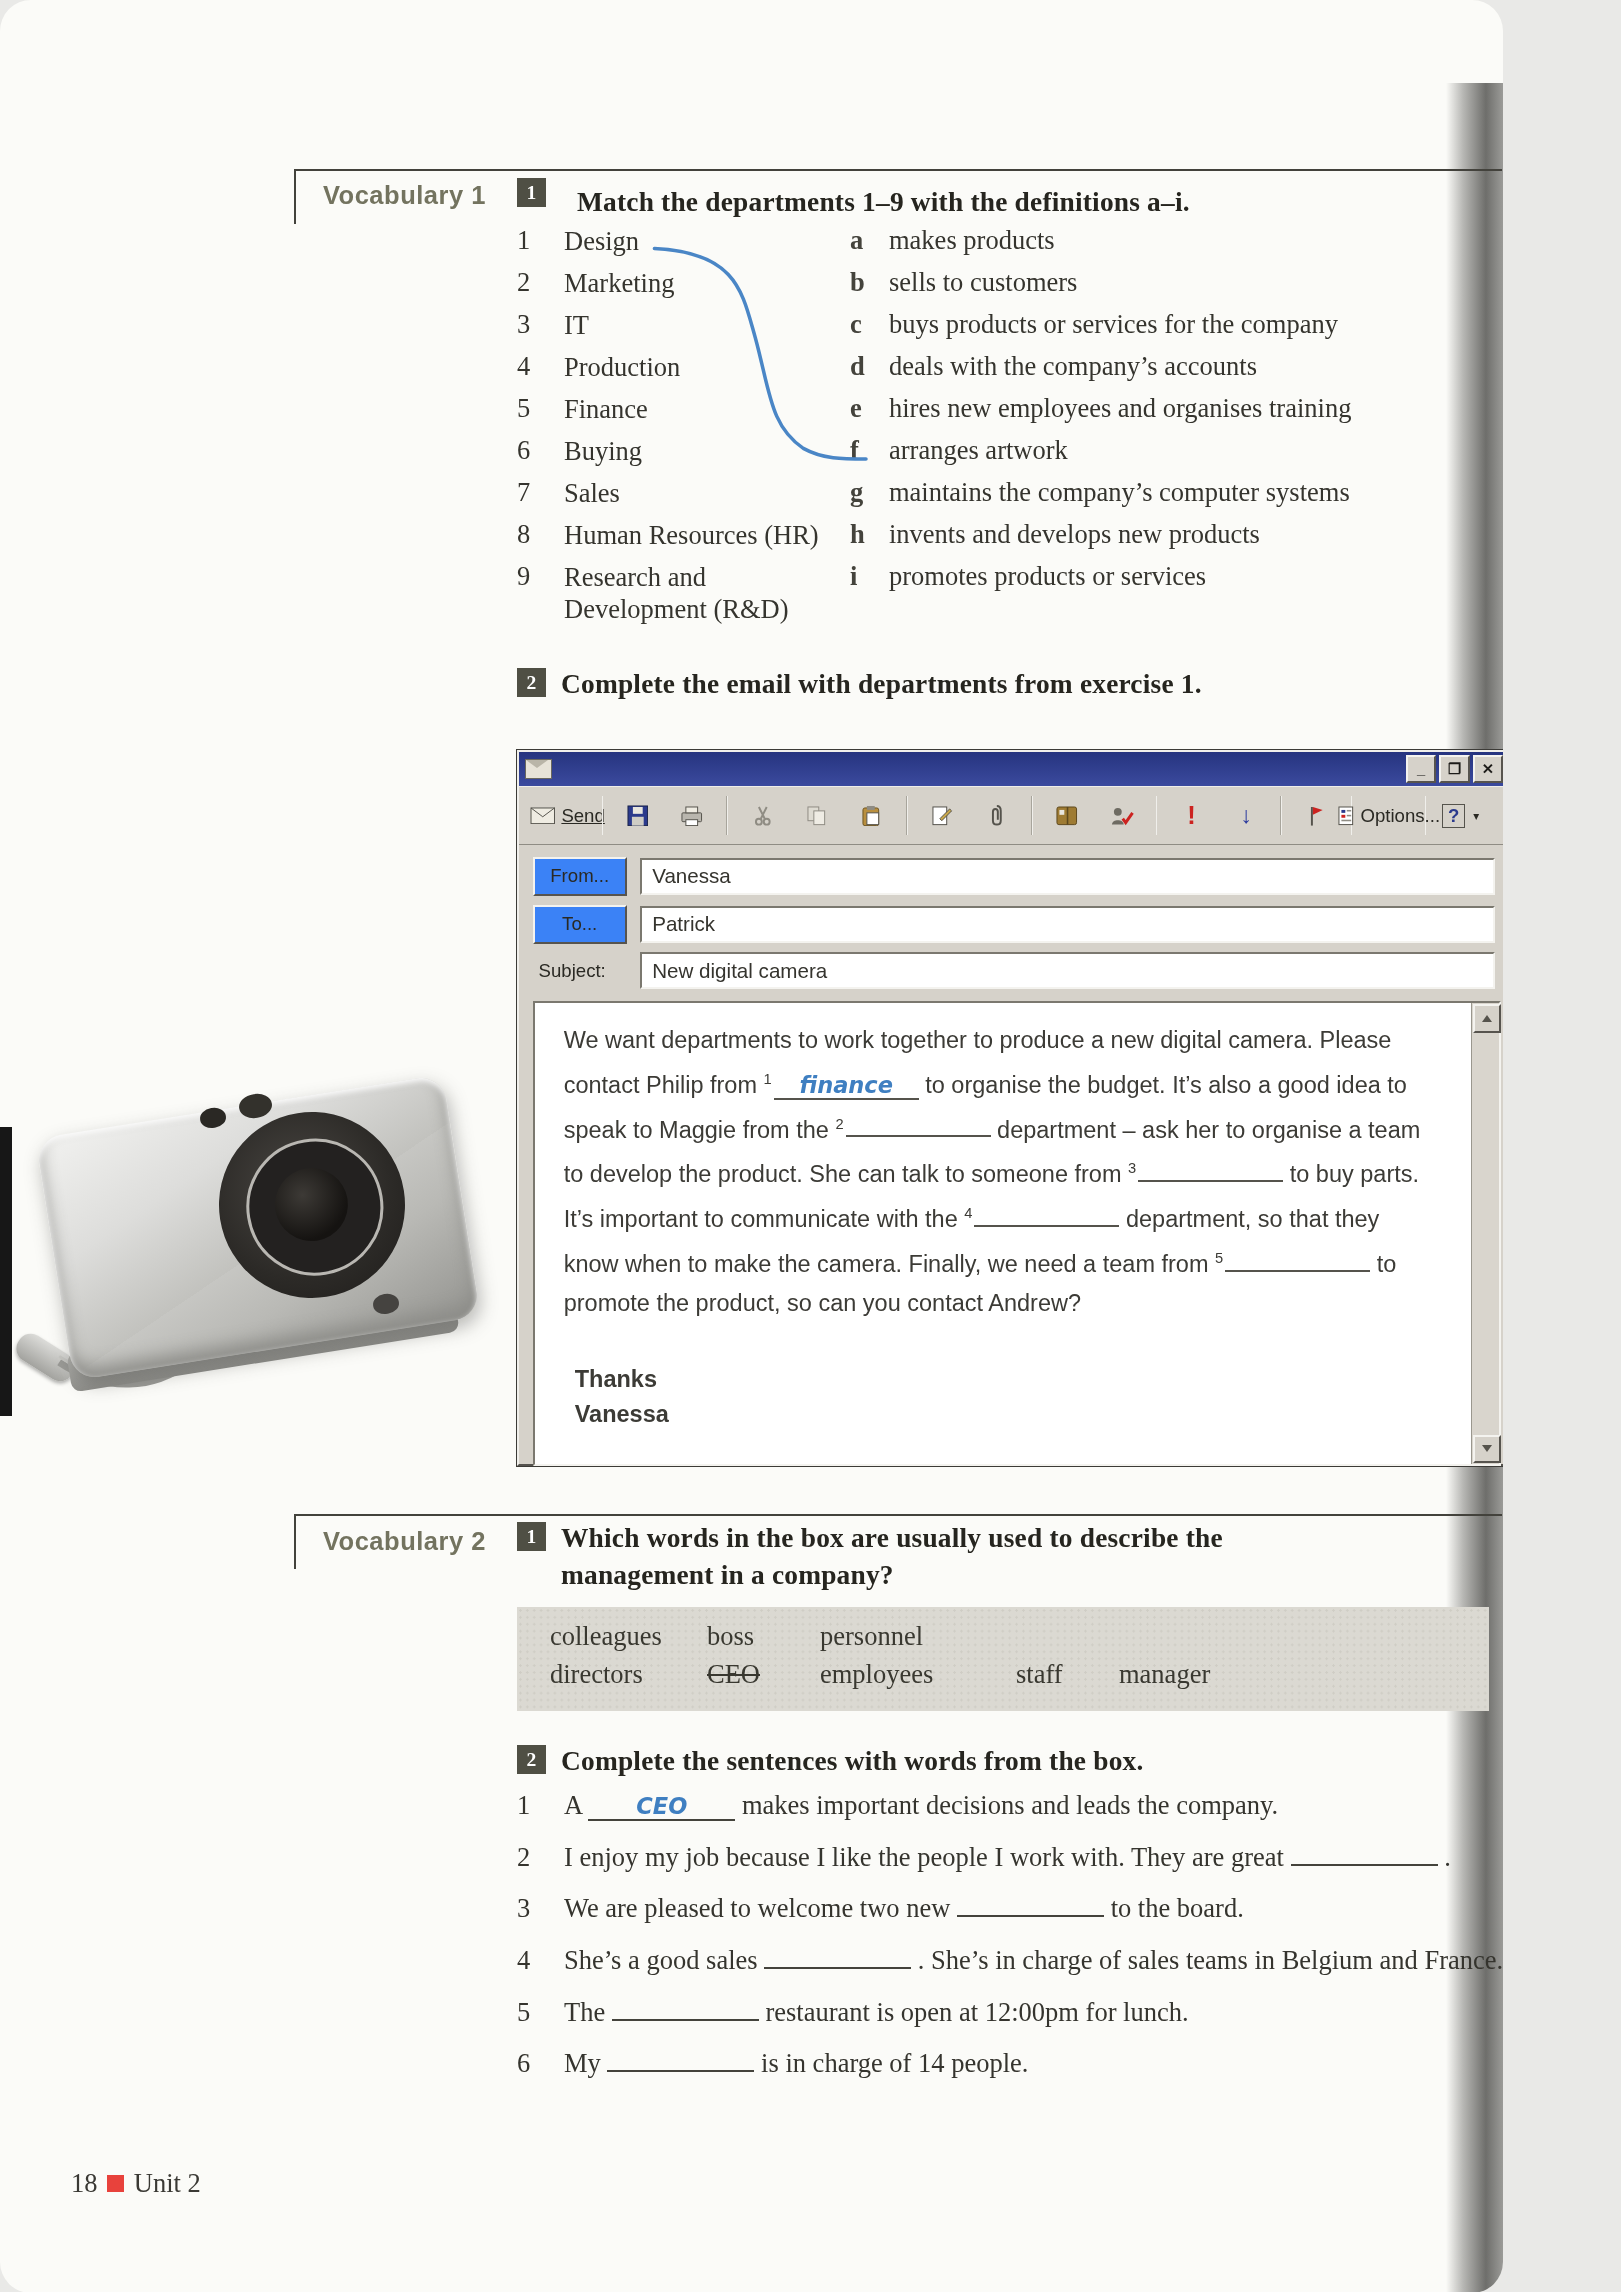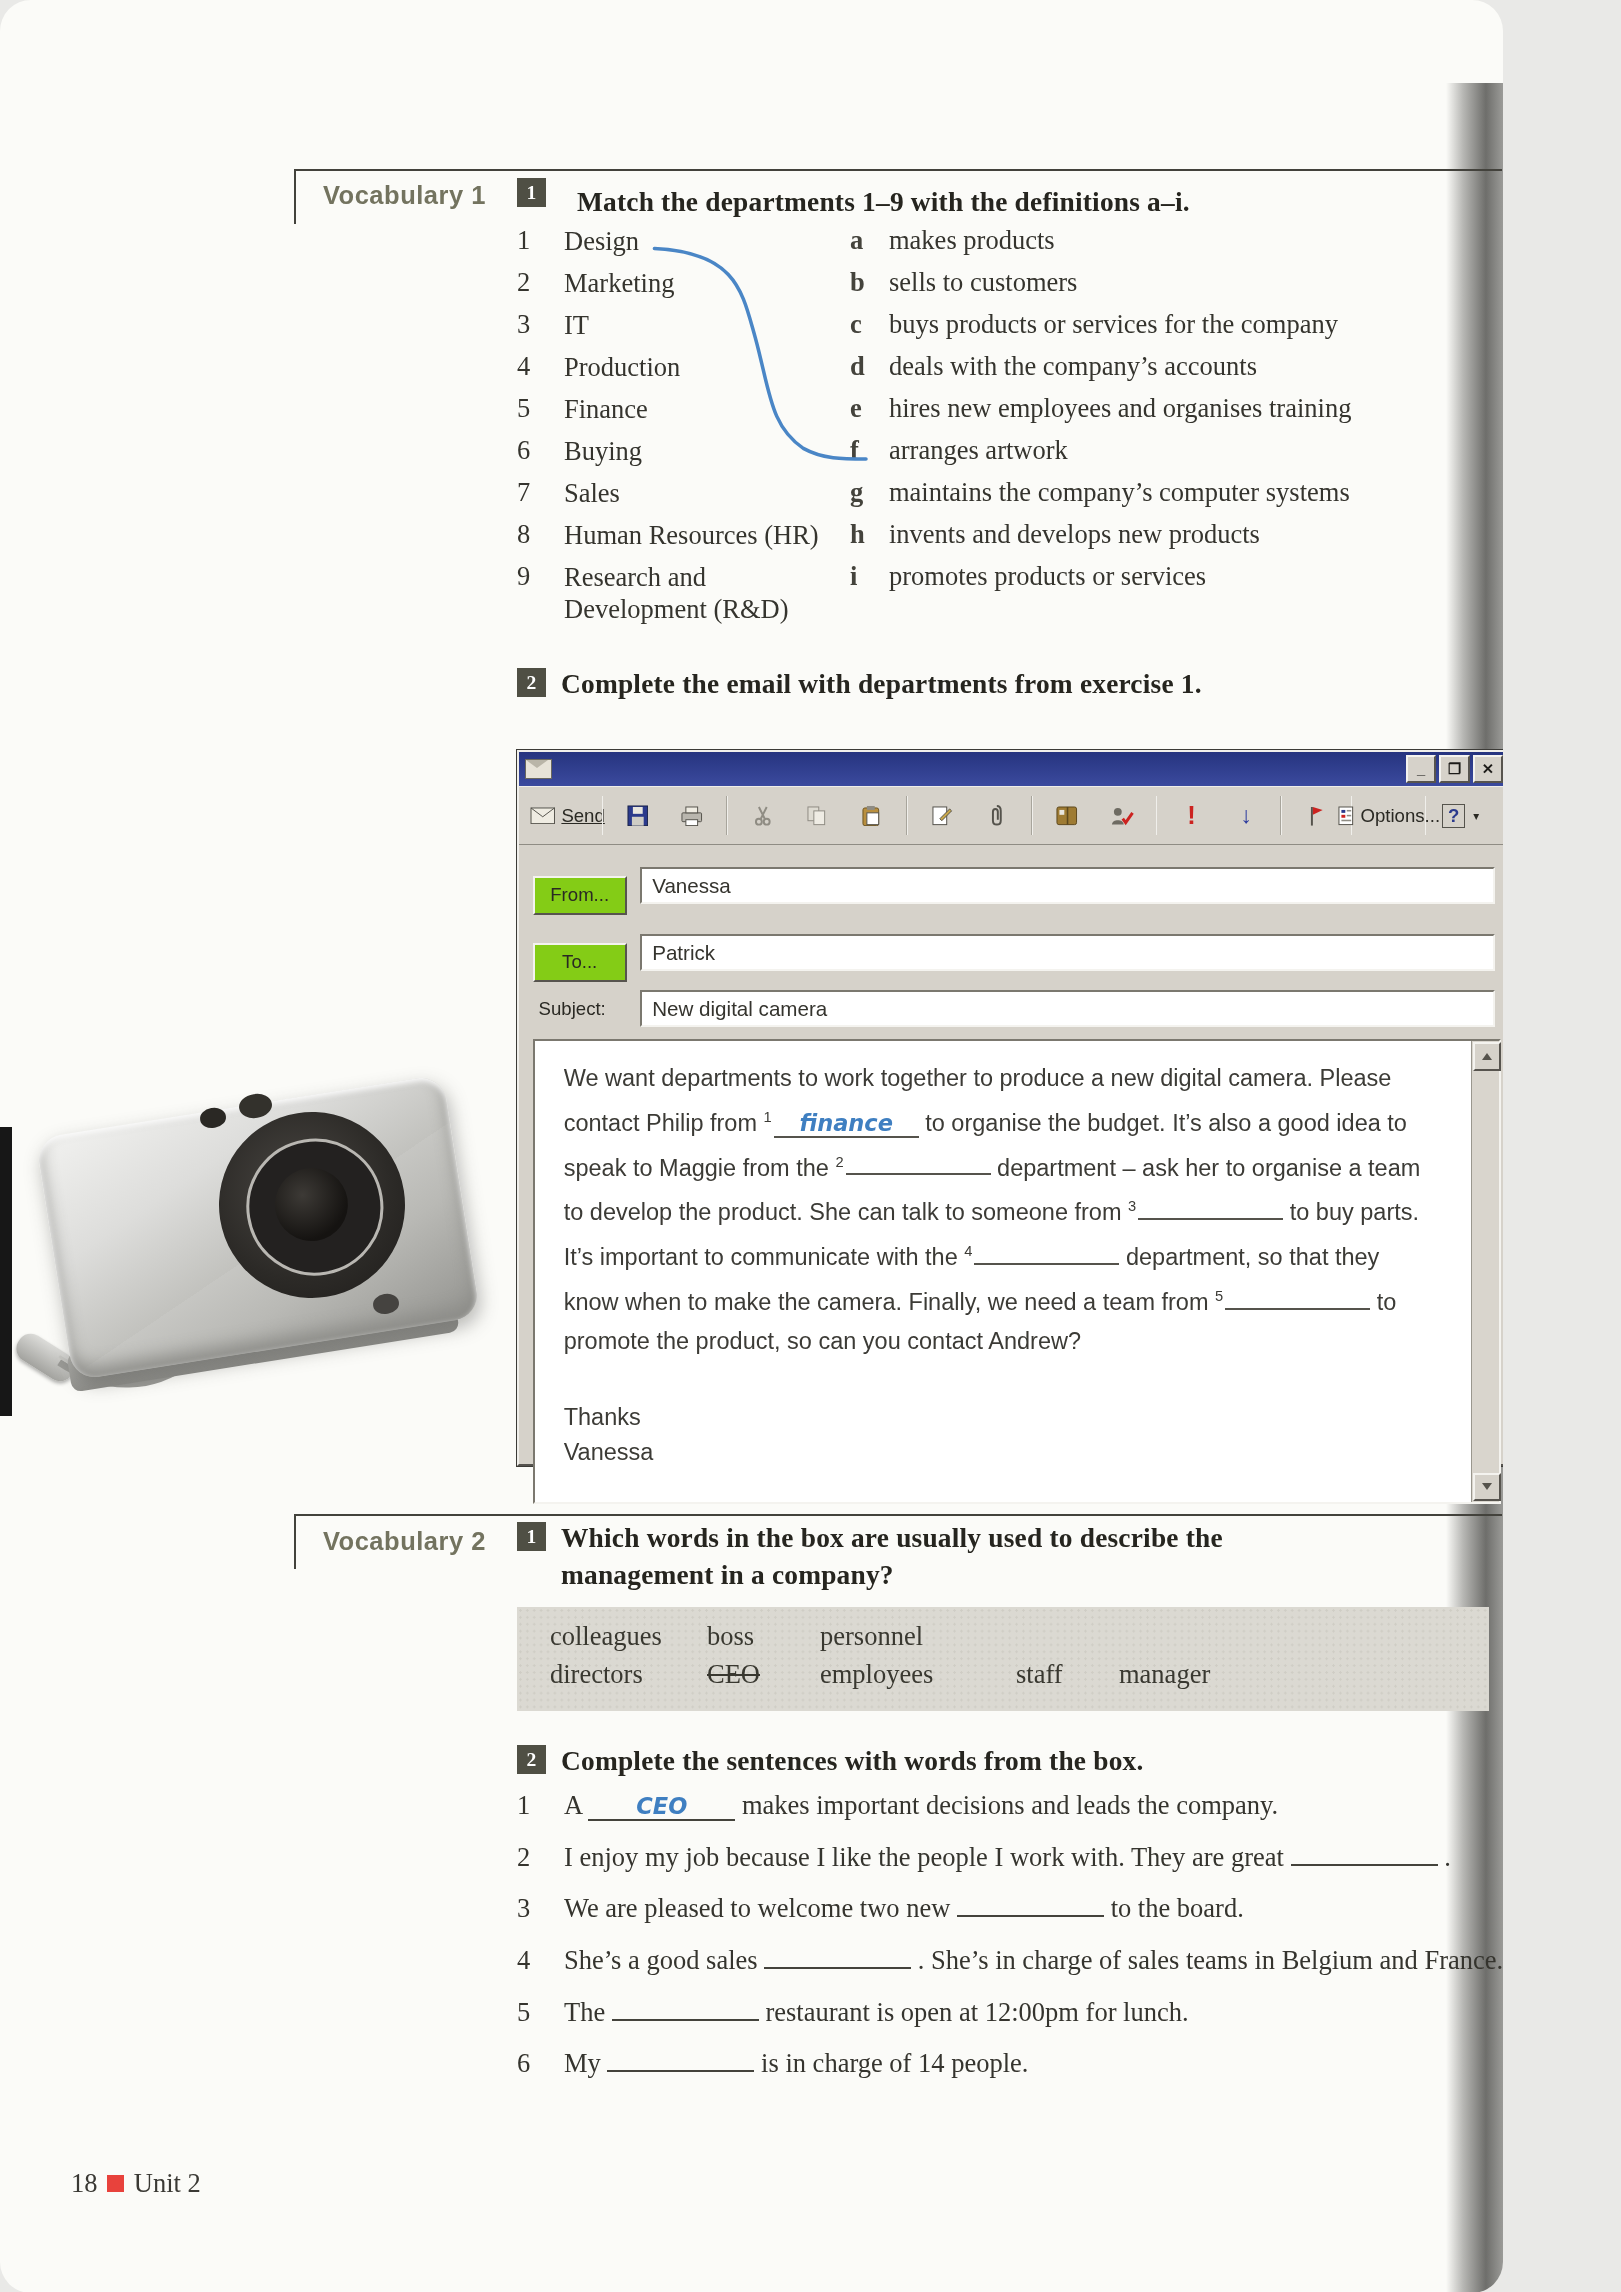--- a/index.html
+++ b/index.html
@@ -42,22 +42,22 @@
       font-size:14.7px;font-weight:bold;color:#1c1b18;display:flex;align-items:center;justify-content:center;line-height:1;}
   .toolbar{height:57px;border-top:1px solid #efeeea;border-bottom:1px solid #8f8c84;display:flex;
       align-items:center;padding:0 23px;gap:3.9px;}
   .tb-sep{width:2px;height:39px;background:#a8a59c;border-right:1px solid #f0efeb;margin:0 4.9px;}
   .tb-btn{height:43px;min-width:39px;display:flex;align-items:center;justify-content:center;gap:5.9px;
       padding:0 5.9px;color:#2a2923;font-size:18.6px;}
   .glyph-red{color:#cc2320;font-weight:bold;font-size:25.5px;}
   .glyph-blue{color:#2b3a9e;font-weight:bold;font-size:23.5px;}
   .drop-arrow{font-size:11.8px;color:#2a2923;margin-left:2px;}
   .hdr{padding:11.8px 13.7px 9.8px 13.7px;display:grid;grid-template-columns:94px 1fr;row-gap:8.8px;column-gap:13.7px;align-items:center;}
-  .hdr-btn{height:35px;background:#84cc16;border:2px solid;border-color:#f4f3ef #57544e #57544e #f4f3ef;
-      font-size:18.6px;color:#2a2923;display:flex;align-items:center;justify-content:center;margin-top:19px;}
+  .hdr-btn{height:35px;background:#3b82f6;border:2px solid;border-color:#f4f3ef #57544e #57544e #f4f3ef;
+      font-size:18.6px;color:#2a2923;display:flex;align-items:center;justify-content:center;}
   .hdr-label{font-size:18.6px;color:#2a2923;padding-left:5.9px;}
   .hdr-input{height:33px;background:#fff;border:2px solid;border-color:#7b786f #f4f3ef #f4f3ef #7b786f;
       font-size:20.6px;color:#35342e;display:flex;align-items:center;padding-left:9.8px;}
   .mailbody-wrap{position:relative;margin:2px 7.8px 7.8px 13.7px;height:461px;background:#fff;
       border:2px solid;border-color:#7b786f #f4f3ef #f4f3ef #7b786f;}
   .mailbody{position:absolute;left:29px;top:17.6px;width:863px;font-size:23.5px;line-height:39px;color:#3c3b36;}
   .mail-par{margin:0 0 39px 0;}
   .blank{display:inline-block;min-width:145px;border-bottom:2px solid #55534c;height:25.5px;
       vertical-align:baseline;text-align:center;line-height:25.5px;}
   .hand{font-family:"DejaVu Sans",sans-serif;font-style:italic;font-weight:bold;color:#3f7fc1;font-size:22.5px;}
@@ -309,21 +309,21 @@
       <div class="hdr-input">Vanessa</div>
       <div class="hdr-btn">To...</div>
       <div class="hdr-input">Patrick</div>
       <div class="hdr-label">Subject:</div>
       <div class="hdr-input">New digital camera</div>
     </div>
 
     <div class="mailbody-wrap">
       <div class="mailbody">
         <p class="mail-par"><span>We want departments to work together to produce a new digital camera. Please contact Philip from </span><sup class="bnum">1</sup><span class="blank"><span class="hand">finance</span></span><span> to organise the budget. It’s also a good idea to speak to Maggie from the </span><sup class="bnum">2</sup><span class="blank"></span><span> department – ask her to organise a team to develop the product. She can talk to someone from </span><sup class="bnum">3</sup><span class="blank"></span><span> to buy parts. It’s important to communicate with the </span><sup class="bnum">4</sup><span class="blank"></span><span> department, so that they know when to make the camera. Finally, we need a team from </span><sup class="bnum">5</sup><span class="blank"></span><span> to promote the product, so can you contact Andrew?</span></p>
-        <p style="margin:0;line-height:35px;">
+        <p style="margin:11px;line-height:35px;font-weight:bold;">
           <span>Thanks</span><br>
           <span>Vanessa</span>
         </p>
       </div>
       <div class="scroll">
         <div class="sc-btn" style="top:1px;">
             <span class="tri-up"></span>
           </div>
         <div class="sc-btn" style="bottom:1px;">
             <span class="tri-dn"></span>

